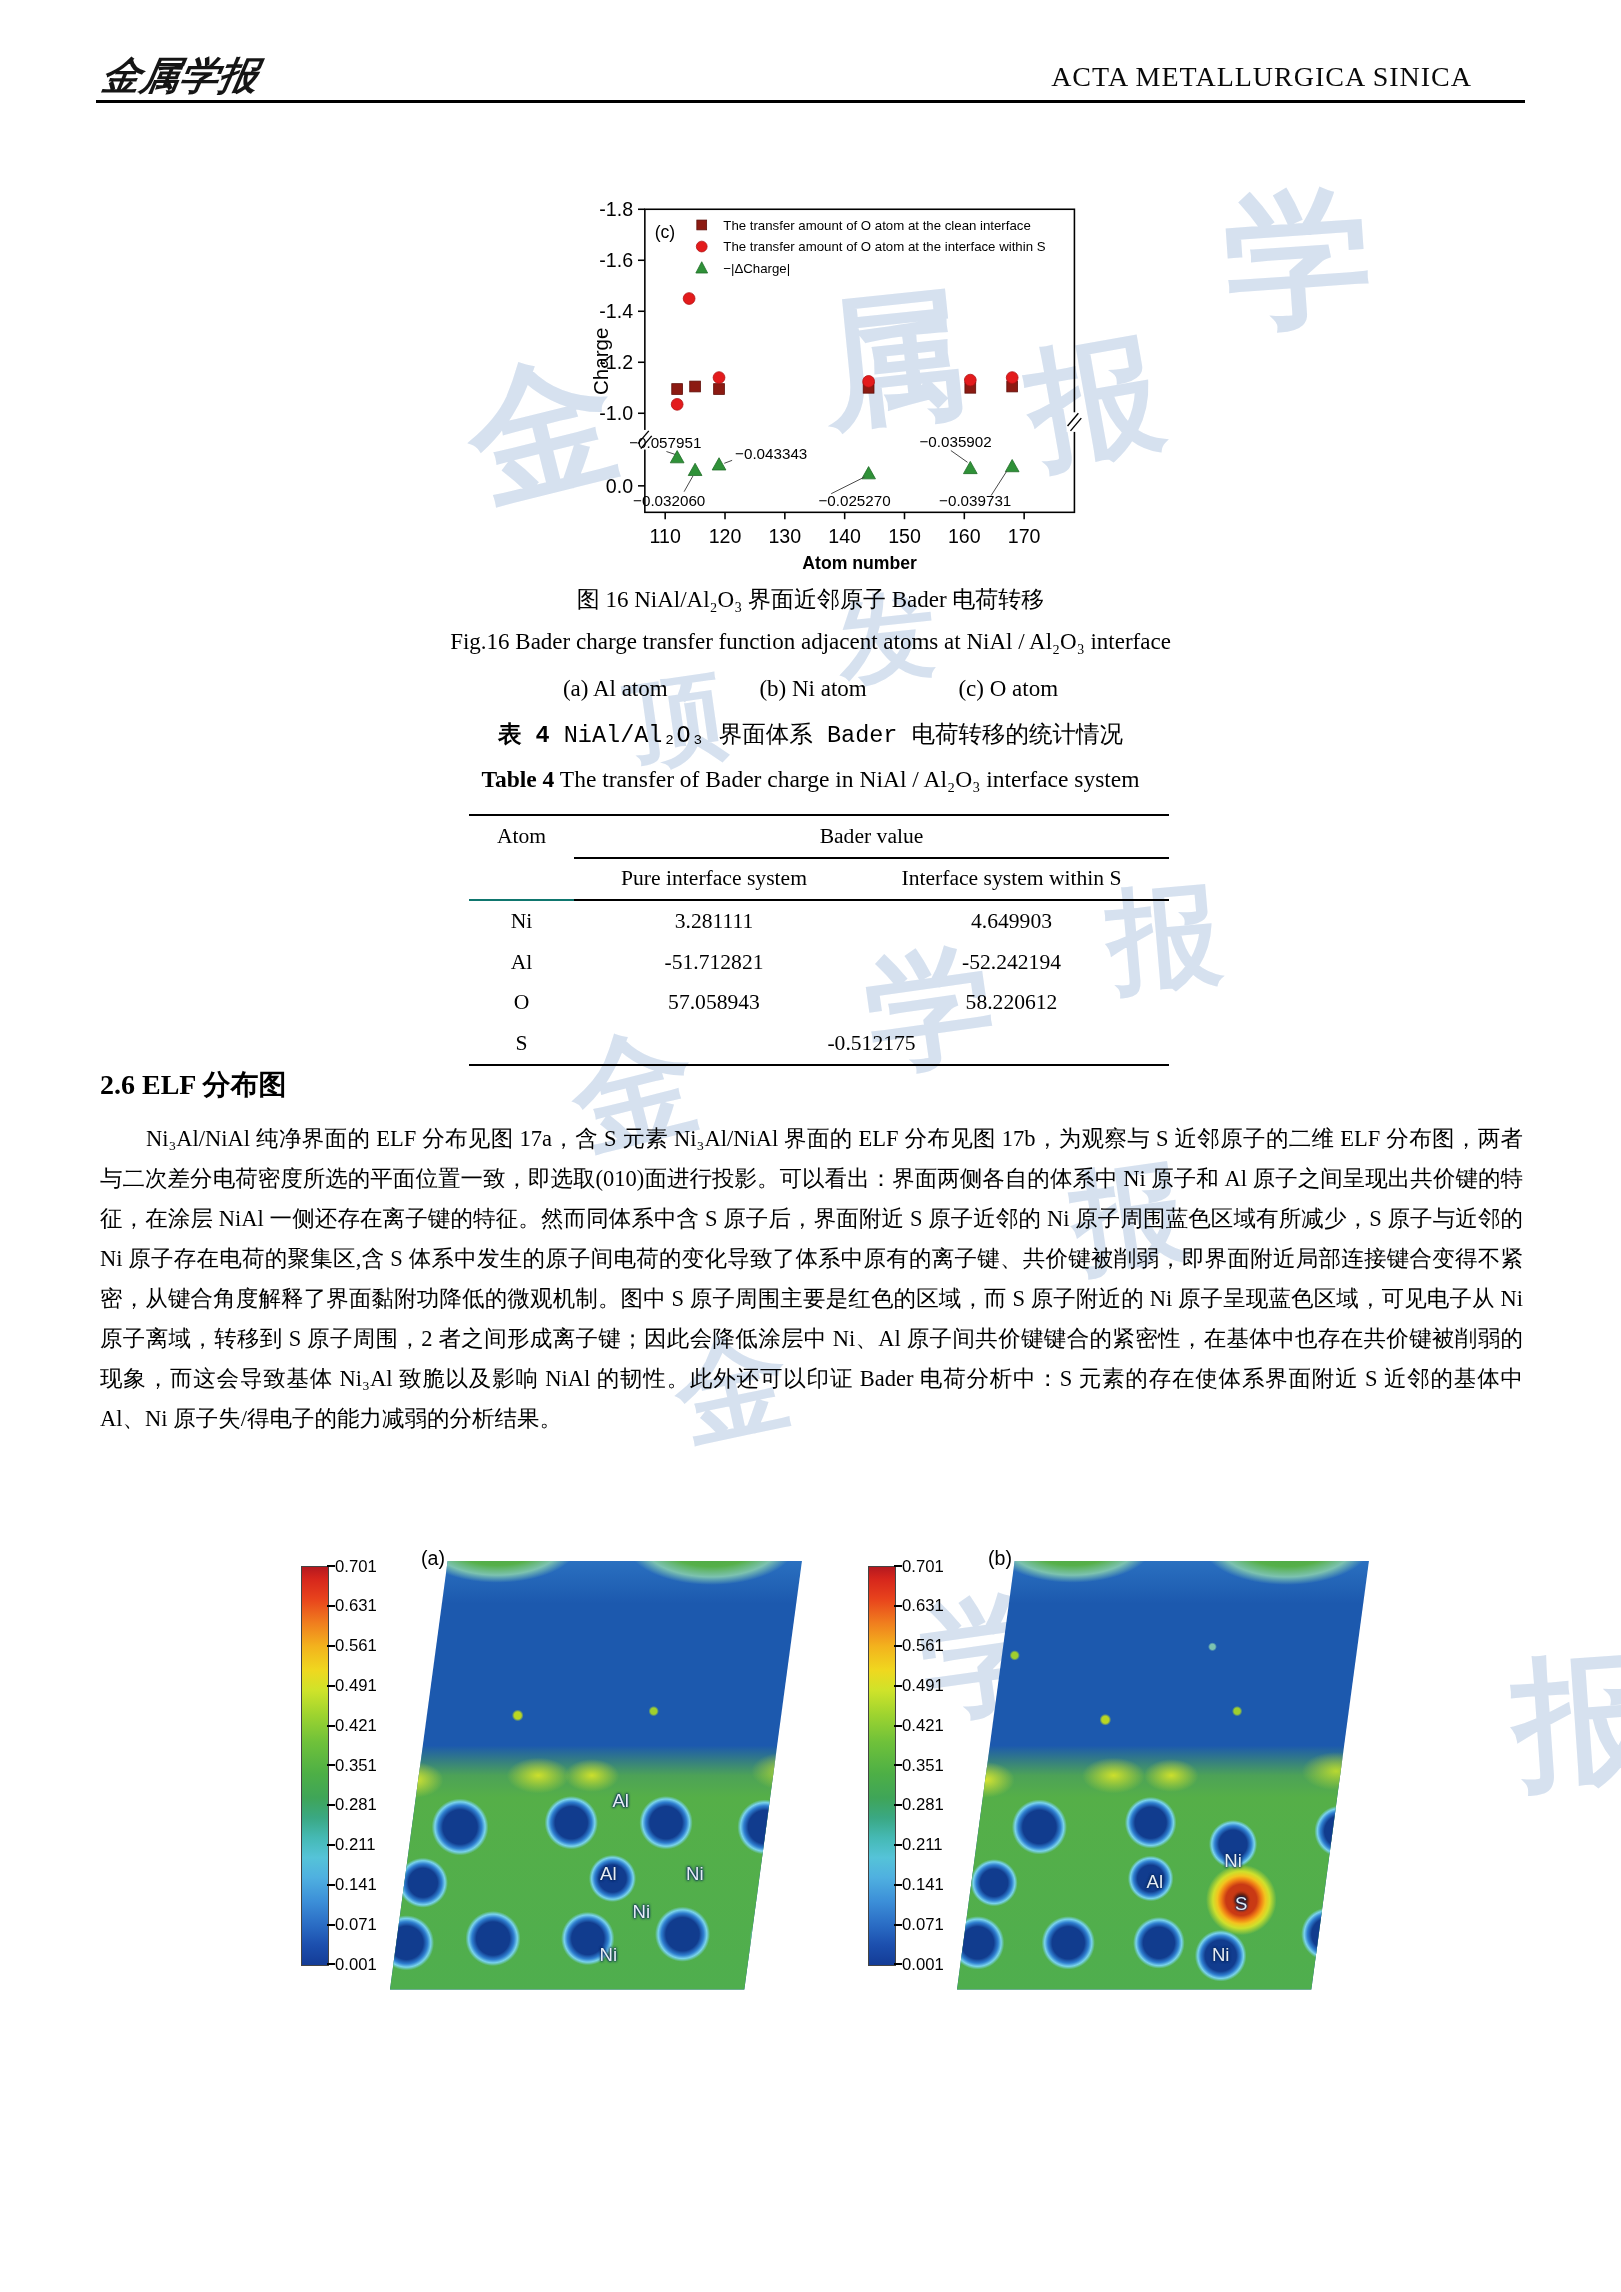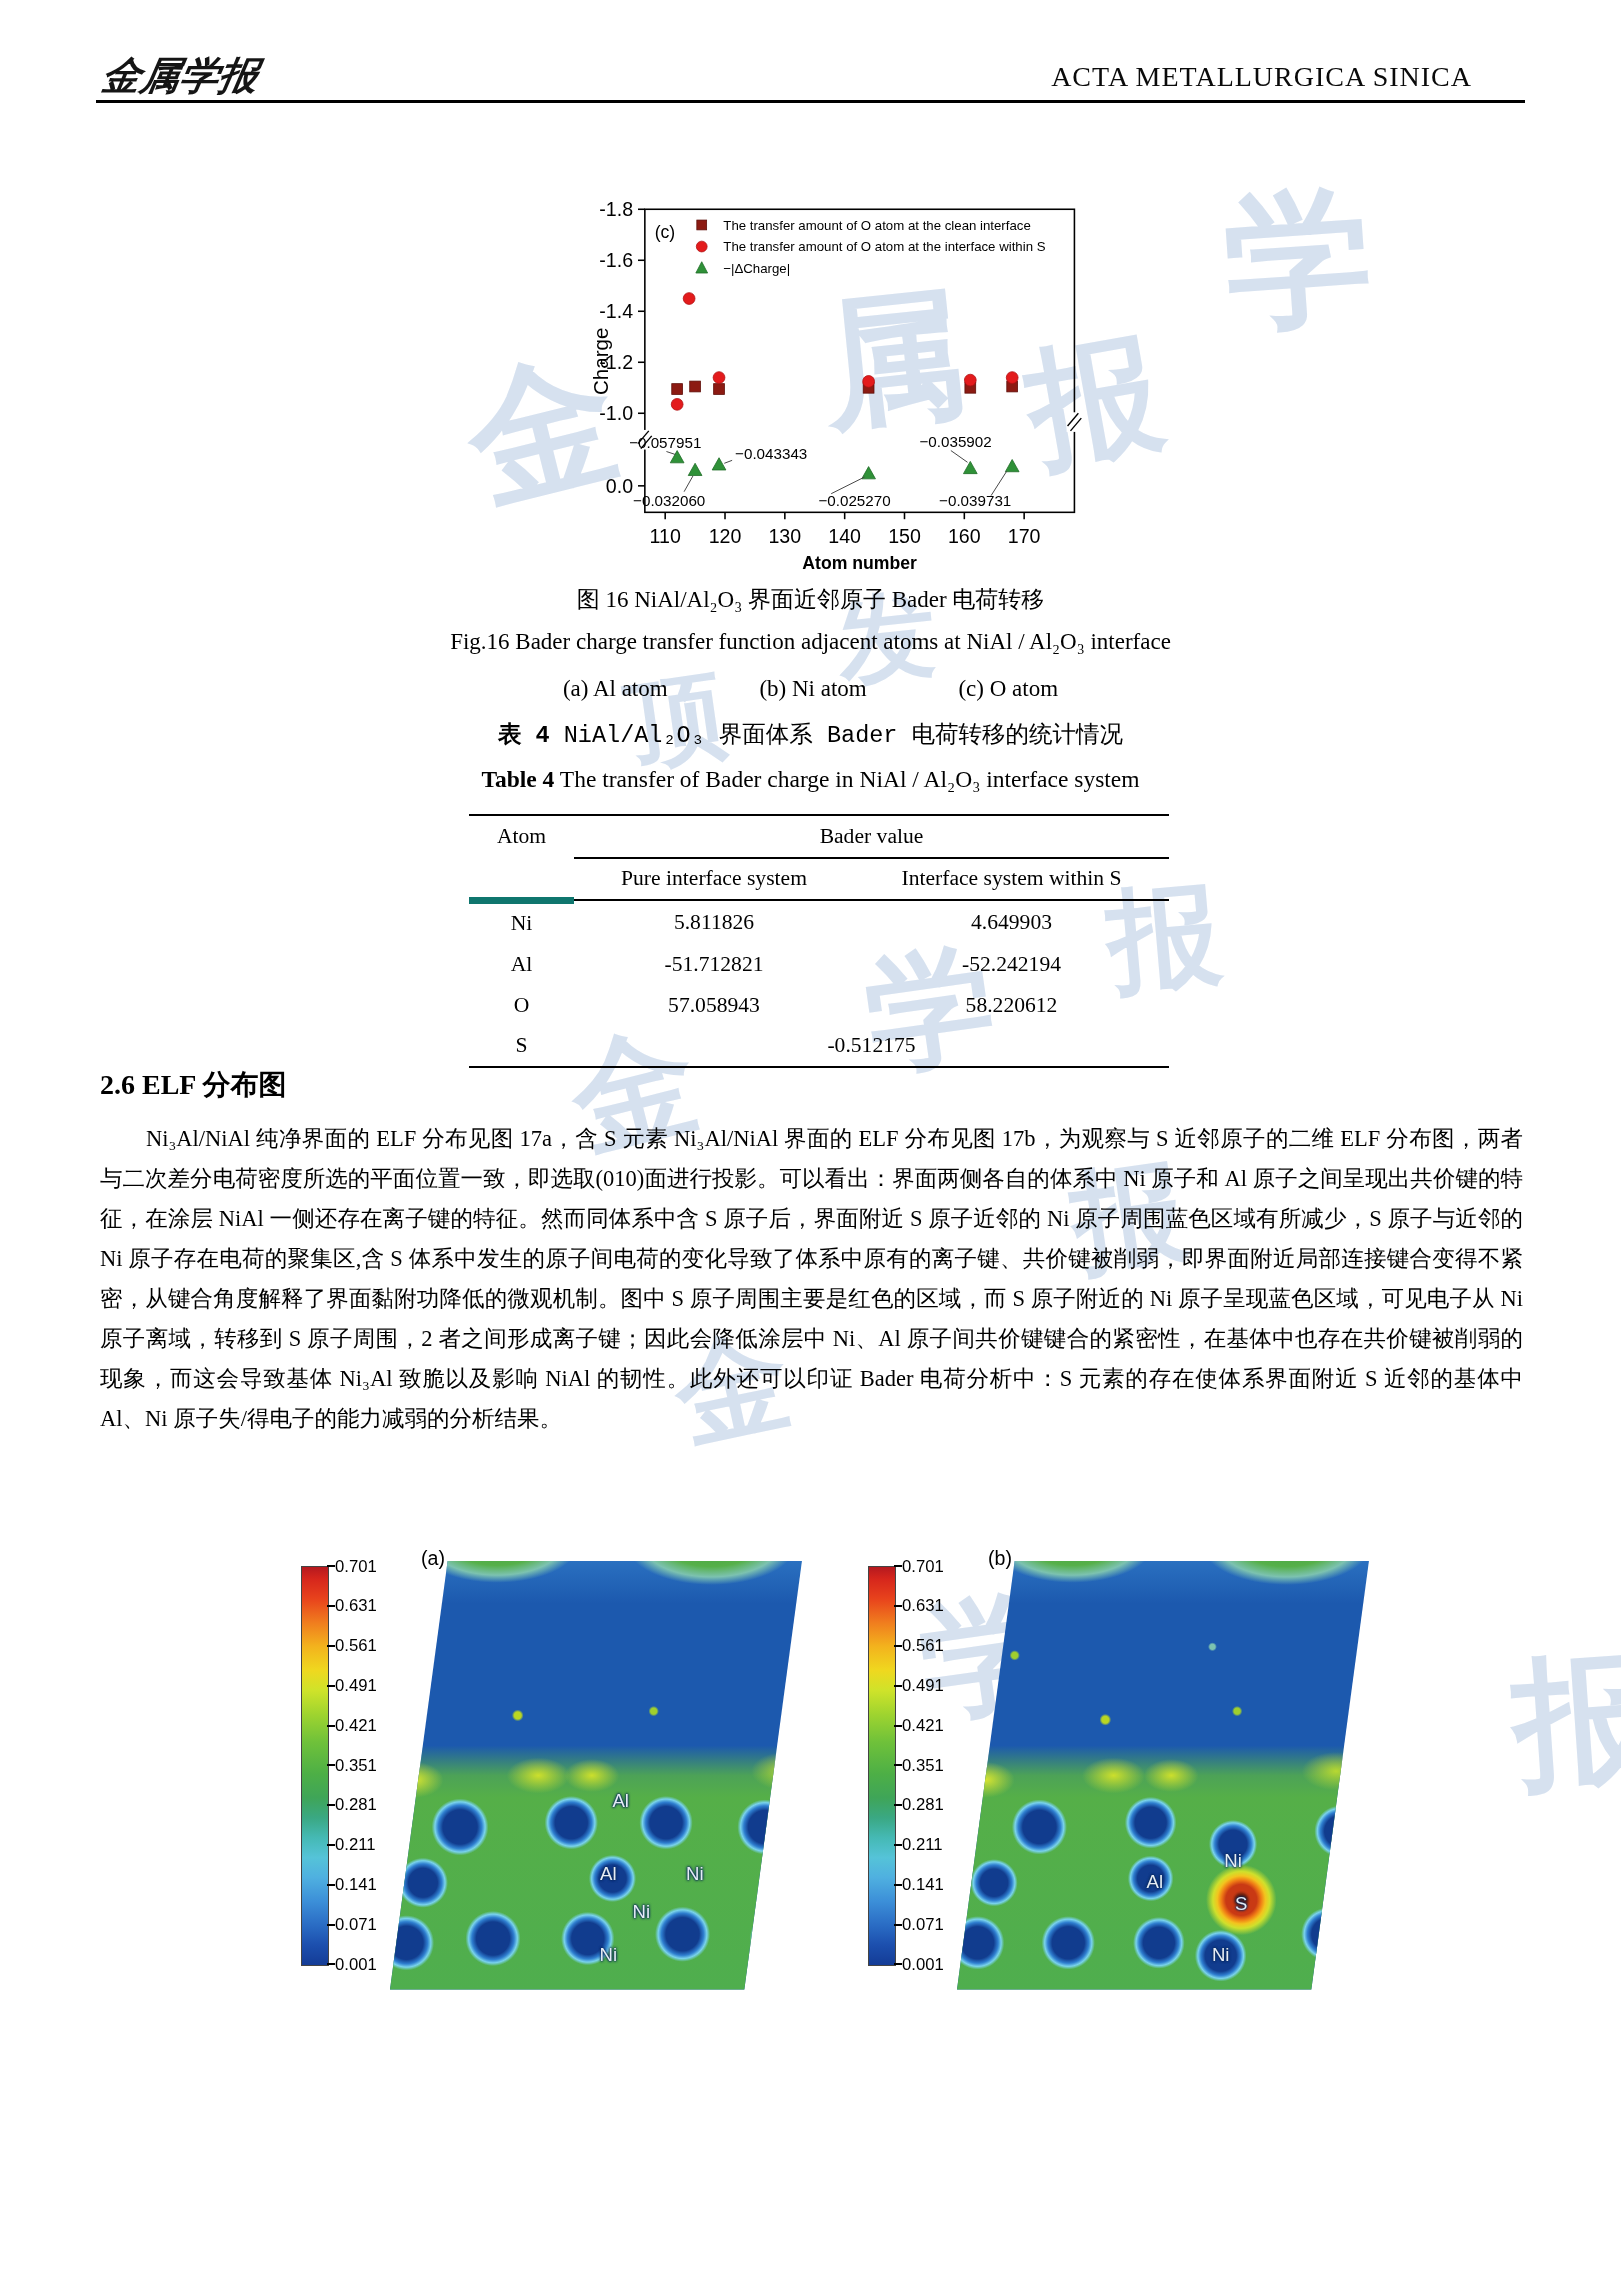--- a/index.html
+++ b/index.html
@@ -21,21 +21,21 @@
   .subcap2 span{display:inline-block;margin:0 71px;}
   
   .tbl-title{position:absolute;left:0;width:1621px;text-align:center;font-size:23.5px;}
   .tbl-title b{font-weight:bold;}
   .table4{position:absolute;left:469px;top:814px;width:700px;}
   .table4 table{width:100%;border-collapse:collapse;font-size:21.6px;
                 border-top:2.9px solid #000;border-bottom:2.9px solid #000;}
   .table4 th,.table4 td{font-weight:normal;text-align:center;padding:7.8px 0;}
   .table4 th.bader{border-bottom:2px solid #000;}
   .table4 thead tr.sub th{border-bottom:2px solid #000;}
-  .table4 th.atomcol{border-bottom:7px solid #0f766e;vertical-align:top;width:15%;}
+  .table4 th.atomcol{border-bottom:2px solid #0f766e;vertical-align:top;width:15%;}
   .table4 .c-pure{width:40%;}
   .table4 .c-withs{width:45%;}
   
   .sec-head{position:absolute;left:100px;top:1066px;font-size:28px;font-weight:bold;}
   .para{position:absolute;left:100px;top:1119px;width:1423px;font-size:22.5px;line-height:40px;
         text-align:justify;text-indent:46px;}
   
   .fig17{position:absolute;left:0;top:1537px;width:1576px;height:469px;}
   .panel{position:absolute;top:0;width:559px;height:469px;}
   .panel-a{left:274px;} .panel-b{left:841px;}
@@ -236,21 +236,21 @@
           <th class="bader" colspan="2">Bader value</th>
         </tr>
         <tr class="sub">
           <th class="c-pure">Pure interface system</th>
           <th class="c-withs">Interface system within S</th>
         </tr>
       </thead>
       <tbody>
         <tr>
           <td>Ni</td>
-          <td>5.811826</td>
+          <td>3.281111</td>
           <td>4.649903</td>
         </tr>
         <tr>
           <td>Al</td>
           <td>-51.712821</td>
           <td>-52.242194</td>
         </tr>
         <tr>
           <td>O</td>
           <td>57.058943</td>

